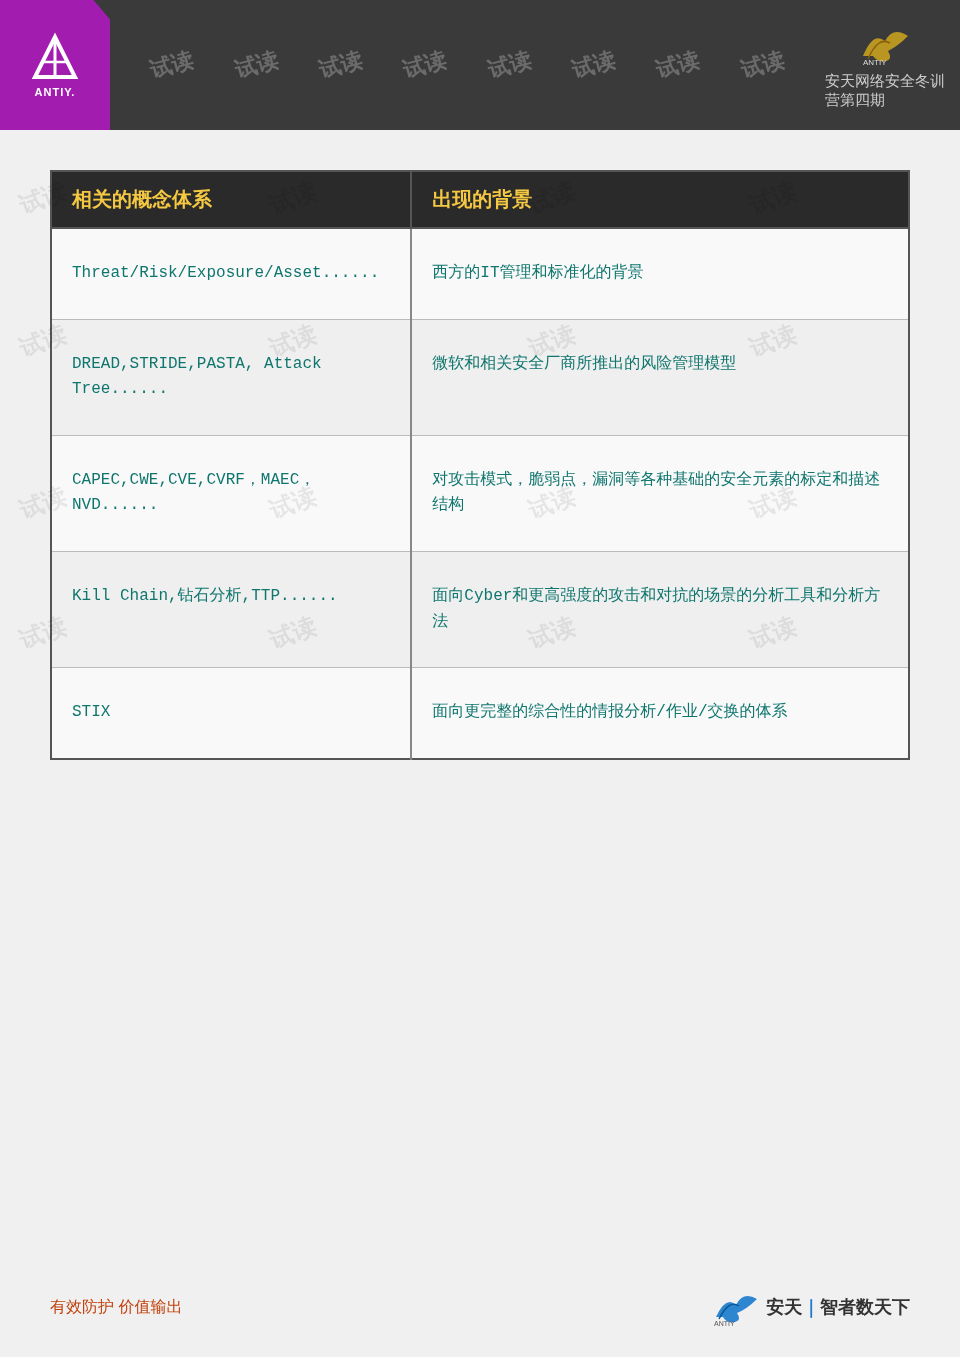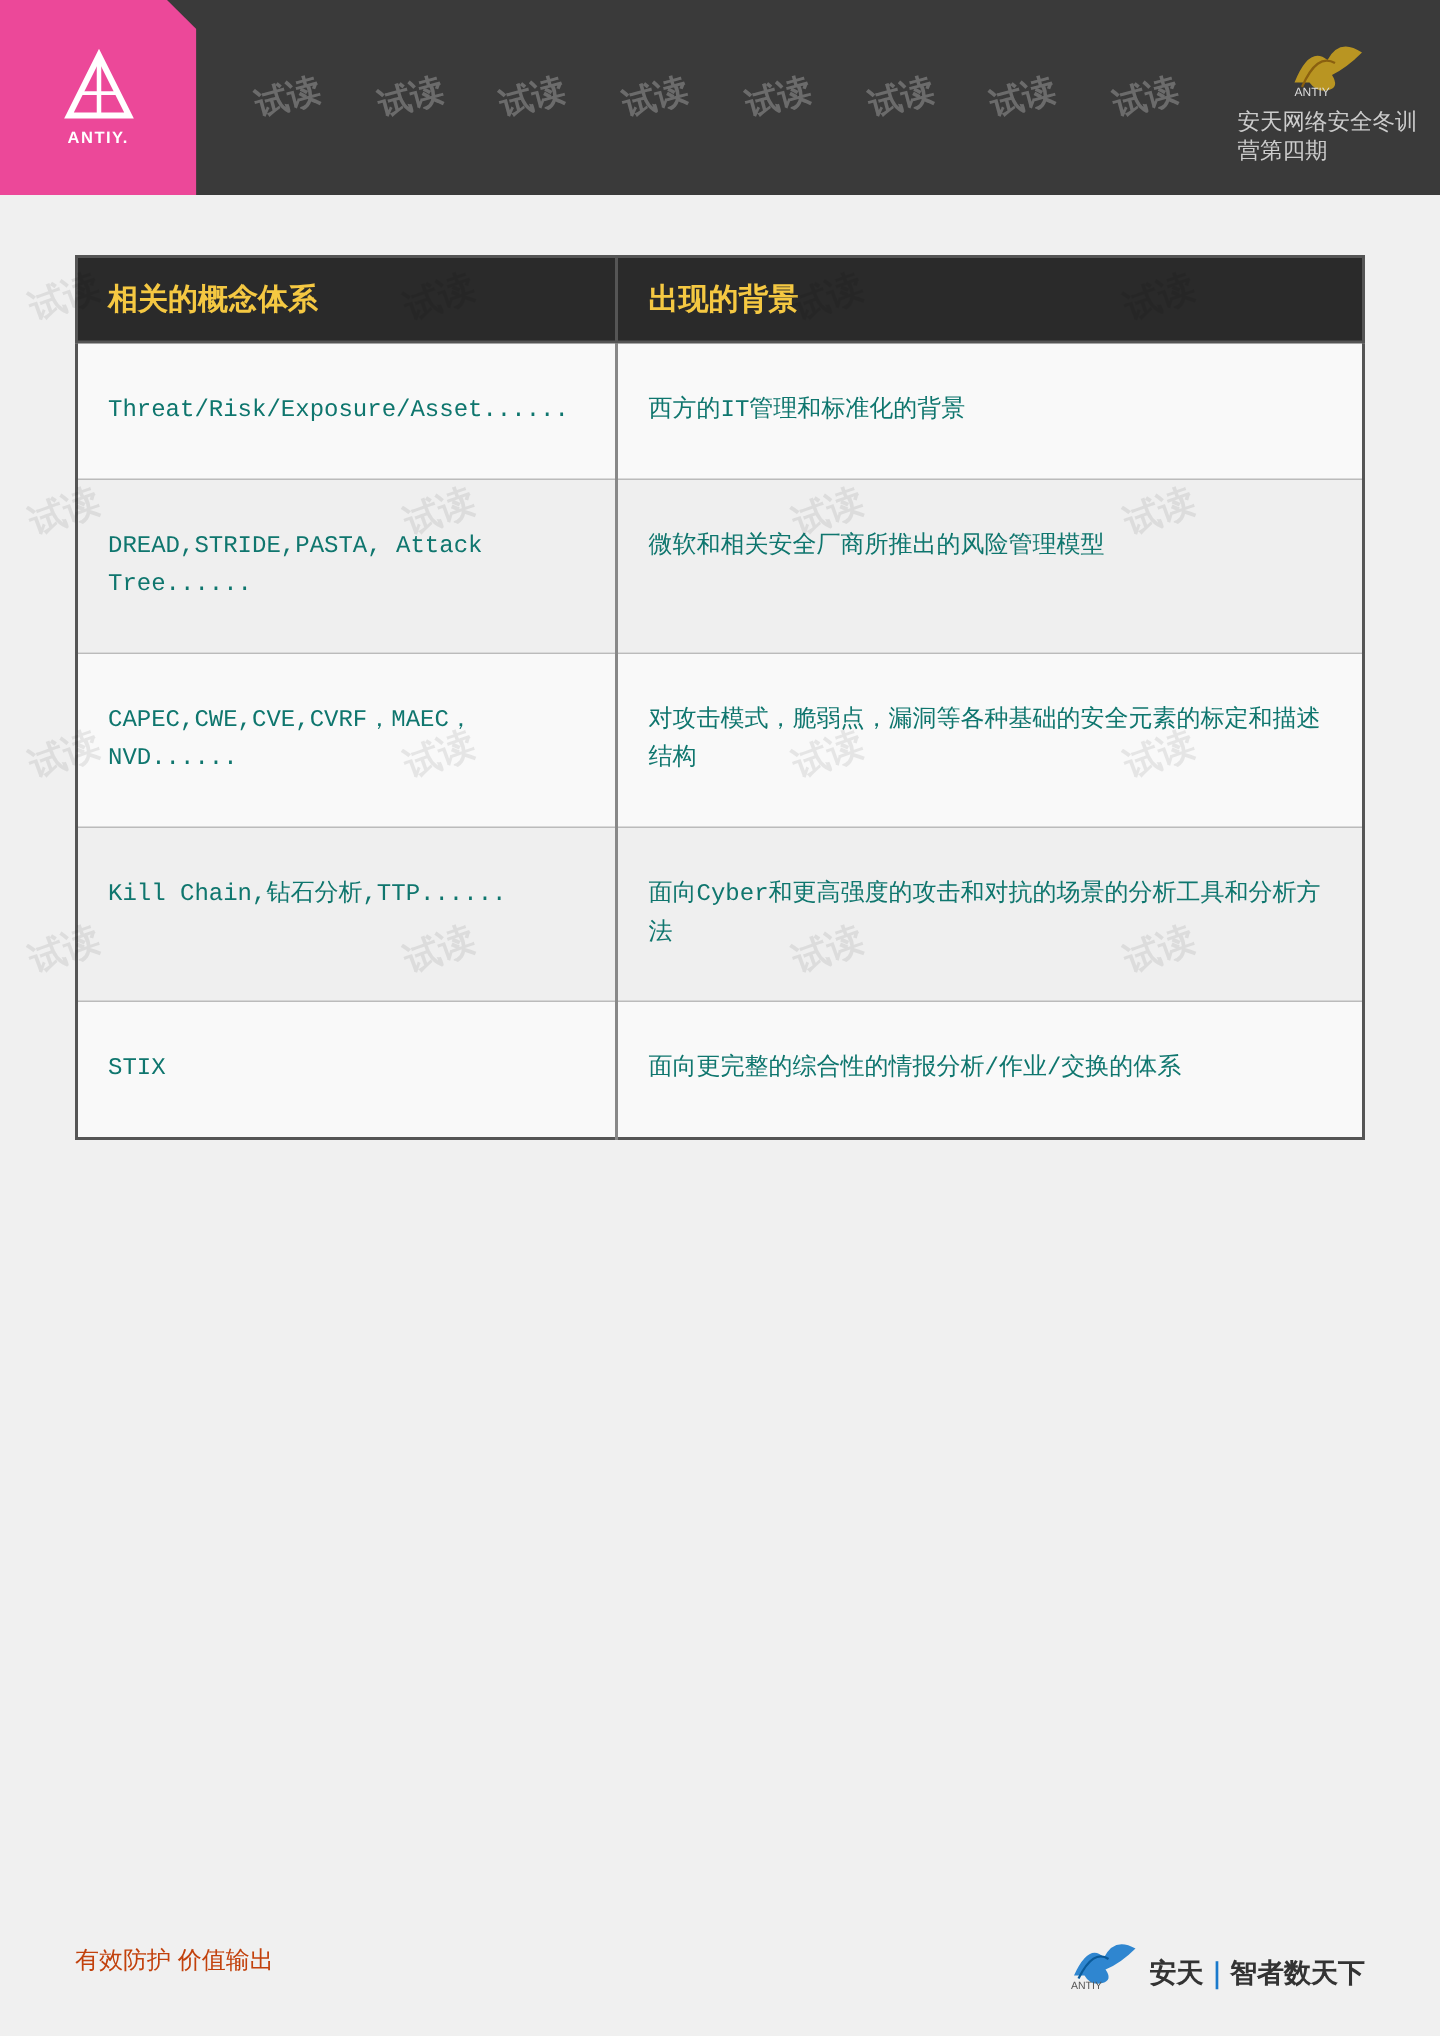--- a/index.html
+++ b/index.html
@@ -17,23 +17,23 @@
     .header {
       width: 100%;
       height: 130px;
       background: #3a3a3a;
       position: relative;
       display: flex;
       align-items: center;
     }
 
     .logo-box {
-      width: 131px;
+      width: 110px;
       height: 130px;
-      background: #ec4899;
+      background: #a21caf;
       display: flex;
       flex-direction: column;
       align-items: center;
       justify-content: center;
       clip-path: polygon(0 0, 85% 0, 100% 15%, 100% 100%, 0 100%);
       flex-shrink: 0;
     }
 
     .logo-icon {
       width: 60px;
@@ -185,21 +185,21 @@
       font-family: 'Microsoft YaHei', sans-serif;
     }
 
     .footer-right {
       display: flex;
       align-items: center;
     }
 
     .footer-brand {
       display: flex;
-      align-items: flex-end;
+      align-items: center;
     }
 
     .footer-brand-icon {
       width: 50px;
       height: 40px;
       margin-right: 5px;
     }
 
     .footer-brand-text {
       font-size: 18px;

